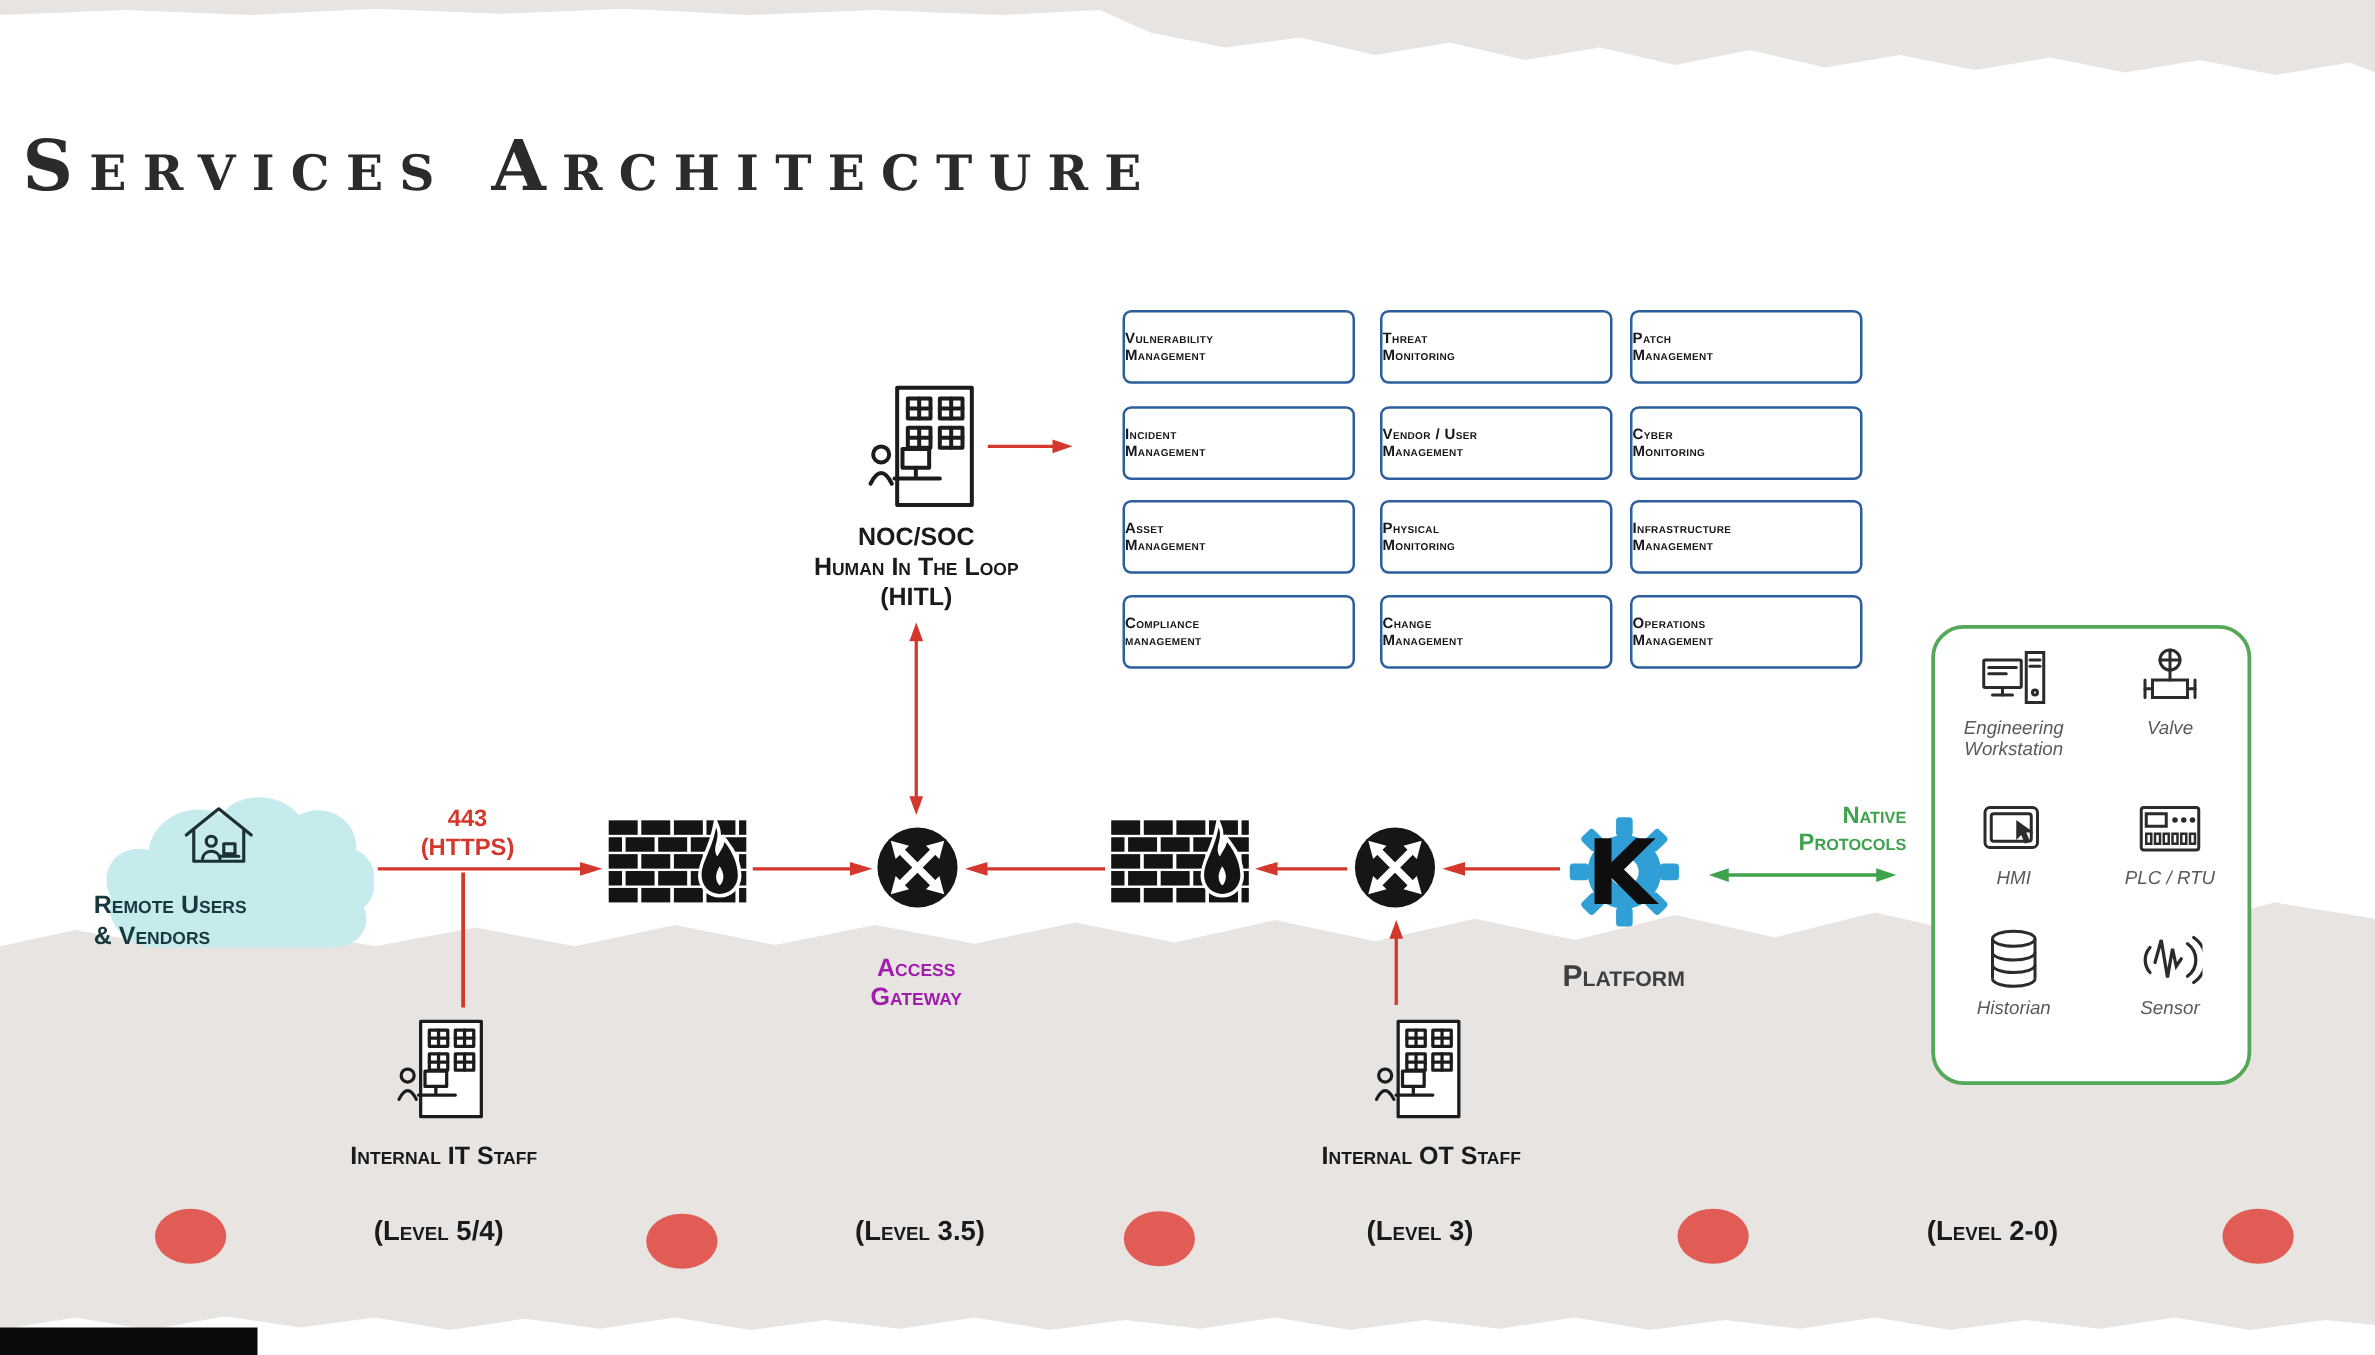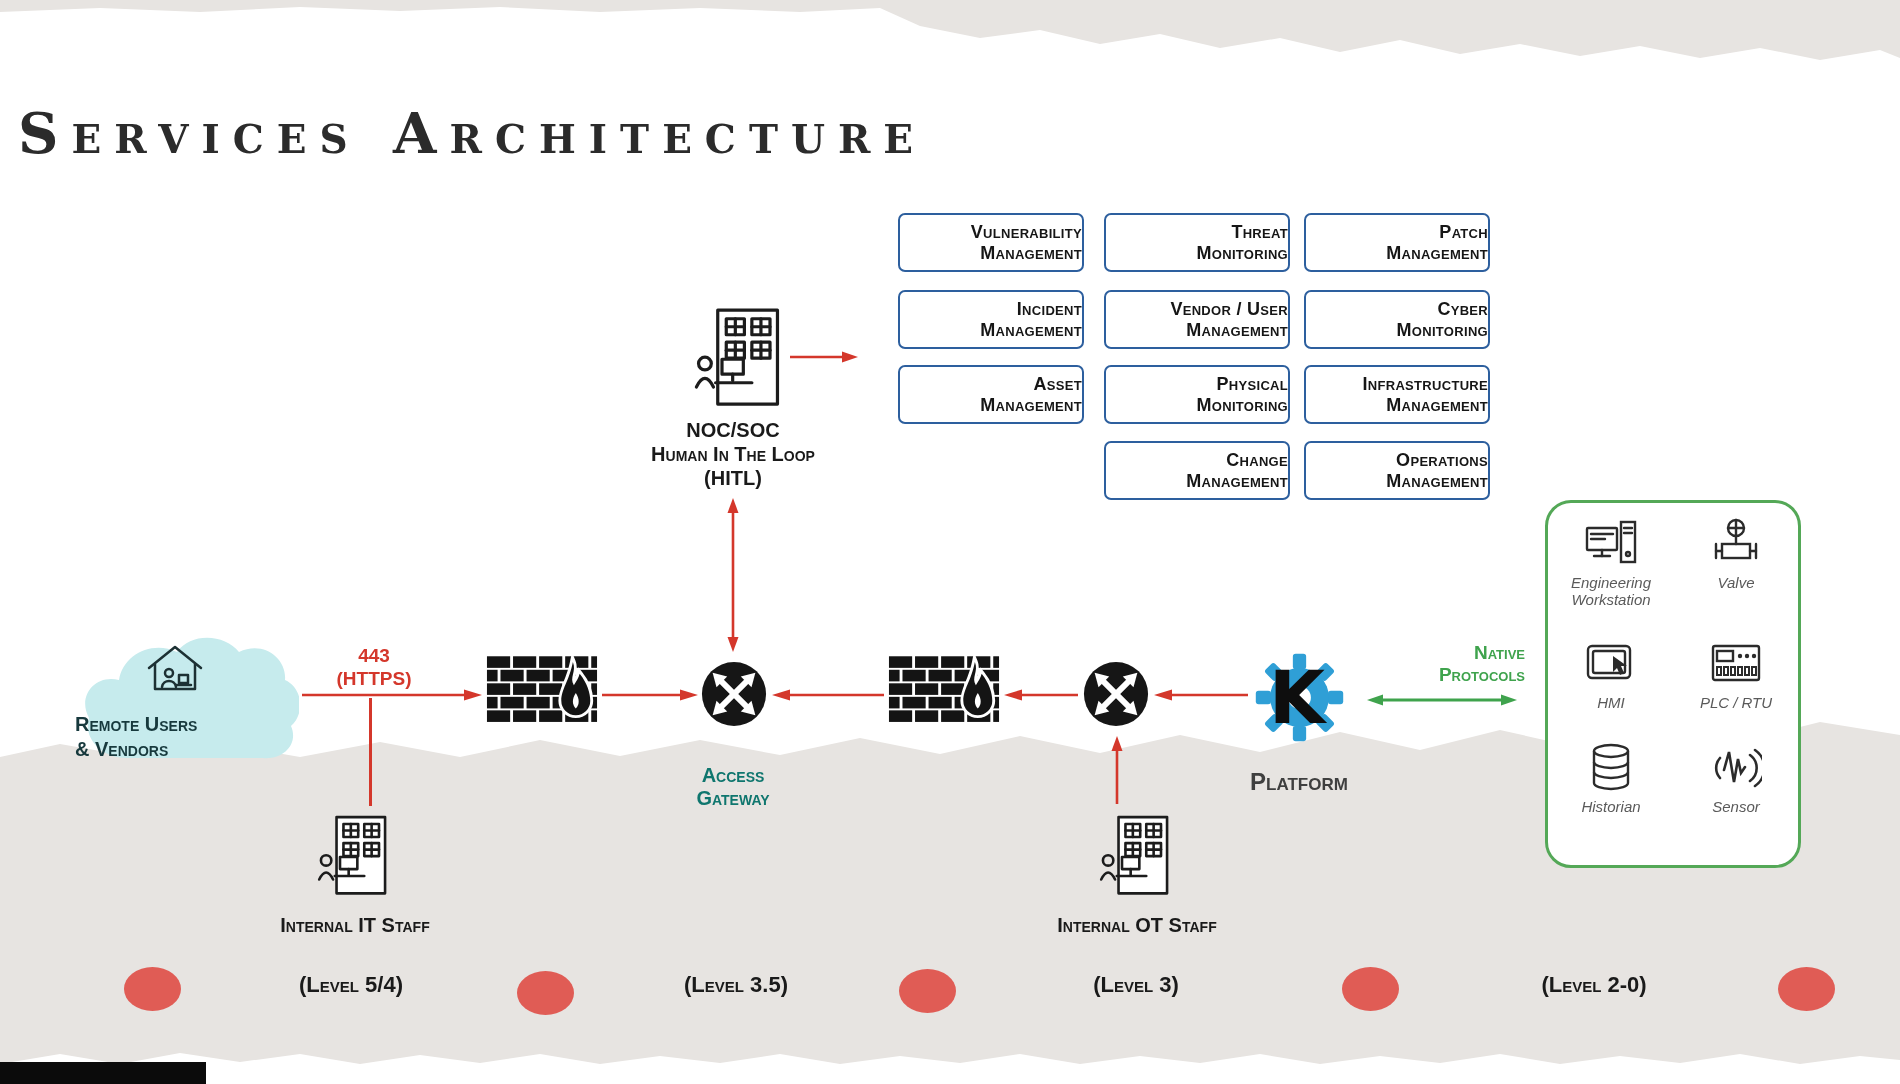--- a/index.html
+++ b/index.html
@@ -8,27 +8,27 @@
   .abs{position:absolute;}
   .paper-top{position:absolute;inset:0;background:#ffffff;
     clip-path:polygon(0px 12px,100px 8px,200px 12px,300px 7px,400px 11px,500px 7px,600px 12px,700px 8px,800px 12px,880px 8px,920px 26px,980px 38px,1040px 30px,1100px 44px,1160px 34px,1220px 48px,1280px 38px,1340px 52px,1400px 40px,1460px 54px,1520px 44px,1580px 56px,1640px 46px,1700px 58px,1760px 48px,1820px 60px,1880px 50px,1900px 58px,1900px 735px,1820px 722px,1740px 742px,1660px 728px,1580px 748px,1500px 730px,1420px 750px,1340px 732px,1260px 752px,1180px 735px,1100px 753px,1020px 736px,940px 754px,860px 738px,780px 755px,700px 740px,620px 756px,540px 740px,460px 757px,380px 742px,300px 757px,220px 743px,140px 758px,60px 744px,0px 757px);}
   .paper-bottom{position:absolute;left:0;top:1048px;width:1900px;height:36px;background:#ffffff;
     clip-path:polygon(0px 16px,60px 6px,120px 16px,180px 5px,240px 14px,300px 6px,360px 16px,420px 7px,480px 15px,540px 6px,600px 16px,660px 8px,720px 15px,780px 6px,840px 16px,900px 8px,960px 15px,1020px 6px,1080px 16px,1140px 8px,1200px 15px,1260px 6px,1320px 16px,1380px 8px,1440px 15px,1500px 6px,1560px 16px,1620px 8px,1680px 15px,1740px 6px,1800px 16px,1860px 8px,1900px 12px,1900px 36px,0px 36px);}
   .black-bar{position:absolute;left:0;top:1062px;width:206px;height:22px;background:#0b0b0b;}
   .title{position:absolute;left:18px;top:62px;font-family:"DejaVu Serif",serif;font-weight:700;
          font-size:56px;letter-spacing:13px;color:#2b2b2b;font-variant:small-caps;}
   .sc{font-variant:small-caps;font-weight:700;color:#1a1a1a;}
   .svc-box{position:absolute;width:182px;height:55px;background:#fff;border:2.5px solid #2d5f9e;
-           border-radius:7px;display:flex;flex-direction:column;align-items:flex-end;justify-content:center;
-           line-height:1.12;font-size:18px;font-variant:small-caps;font-weight:700;color:#161616;
-           letter-spacing:.3px;text-align:center;}
+           border-radius:7px;display:flex;flex-direction:column;align-items:flex-start;justify-content:center;
+           line-height:1.12;font-size:12px;font-variant:small-caps;font-weight:700;color:#161616;
+           letter-spacing:.3px;text-align:center;margin-top:35px;}
   .lbl{position:absolute;text-align:center;}
   .lbl span{display:block;}
   .noc-lbl{font-size:20px;line-height:24px;}
-  .gw-lbl{font-size:20px;line-height:23px;color:#0f766e;}
+  .gw-lbl{font-size:20px;line-height:23px;color:#a21caf;}
   .staff-lbl{font-size:20px;}
   .level-lbl{font-size:22px;}
   .red-lbl{font-size:19px;line-height:23px;color:#d4372b;font-weight:700;}
   .green-lbl{font-size:19px;line-height:22px;color:#3fa34d;font-variant:small-caps;font-weight:700;text-align:right;}
   .plat-lbl{font-size:24px;color:#3f3f3f;}
   .cloud-text{font-size:20px;line-height:25px;color:#17393d;font-variant:small-caps;font-weight:700;text-align:left;}
   .res-box{position:absolute;left:1545px;top:500px;width:250px;height:362px;background:#fff;
            border:3px solid #54a857;border-radius:26px;}
   .res-cell{position:absolute;width:116px;text-align:center;font-style:italic;}
   .icon-label{font-size:15px;color:#5a5a5a;line-height:17px;margin-top:4px;}
@@ -76,20 +76,24 @@
       <span>Asset</span>
       <span>Management</span>
     </div>
   <div class="svc-box" style="left:1104px;top:365px">
       <span>Physical</span>
       <span>Monitoring</span>
     </div>
   <div class="svc-box" style="left:1304px;top:365px">
       <span>Infrastructure</span>
       <span>Management</span>
+    </div>
+  <div class="svc-box" style="left:898px;top:441px">
+      <span>Compliance</span>
+      <span>management</span>
     </div>
   <div class="svc-box" style="left:1104px;top:441px">
       <span>Change</span>
       <span>Management</span>
     </div>
   <div class="svc-box" style="left:1304px;top:441px">
       <span>Operations</span>
       <span>Management</span>
     </div>
 

